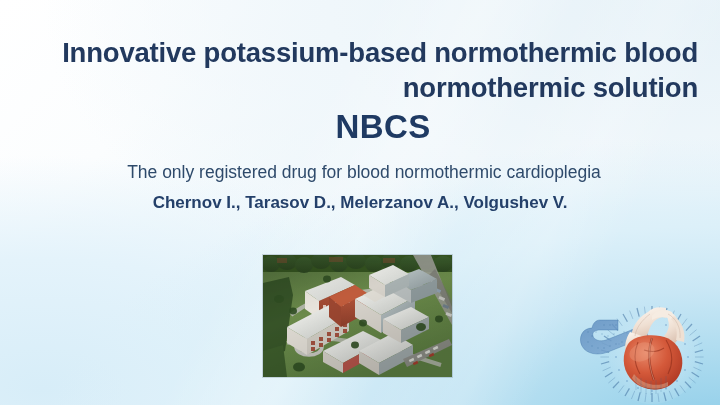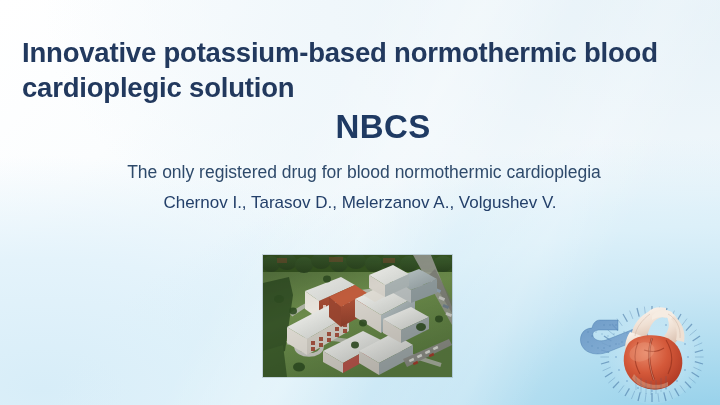--- a/index.html
+++ b/index.html
@@ -38,21 +38,21 @@
   .text-block {
     position: absolute;
     left: 0;
     top: 0;
     width: 720px;
   }
 
   .title {
     margin: 0;
     padding: 36px 22px 0 22px;
-    text-align: left;
+    text-align: right;
     font-size: 27.5px;
     line-height: 1.26;
     font-weight: bold;
     color: #22395e;
     letter-spacing: -0.2px;
   }
 
   .acronym {
     margin: 4px 0 0 0;
     text-align: center;
@@ -71,21 +71,21 @@
     line-height: 1.25;
     font-weight: normal;
     color: #2e4a6b;
   }
 
   .authors {
     margin: 9px 0 0 0;
     text-align: center;
     font-size: 17px;
     line-height: 1.25;
-    font-weight: normal;
+    font-weight: bold;
     color: #24406a;
   }
 
   
   .photo {
     position: absolute;
     left: 263px;
     top: 255px;
     width: 189px;
     height: 122px;
@@ -108,21 +108,21 @@
 </head>
 <body>
 
 <div id="slide">
 
   <div class="sheen"></div>
 
   <div class="text-block">
     <h1 class="title">
       <span>Innovative potassium-based normothermic blood</span><br>
-      <span>cardioplegic solution</span>
+      <span>normothermic solution</span>
     </h1>
     <div class="acronym">NBCS</div>
     <div class="subtitle">The only registered drug for blood normothermic cardioplegia</div>
     <div class="authors">Chernov I., Tarasov D., Melerzanov A., Volgushev V.</div>
   </div>
 
   <div class="photo">
     <svg width="189" height="122" viewBox="0 0 189 122" xmlns="http://www.w3.org/2000/svg">
       <defs>
         <linearGradient id="grassG" x1="0" y1="0" x2="0.4" y2="1">

